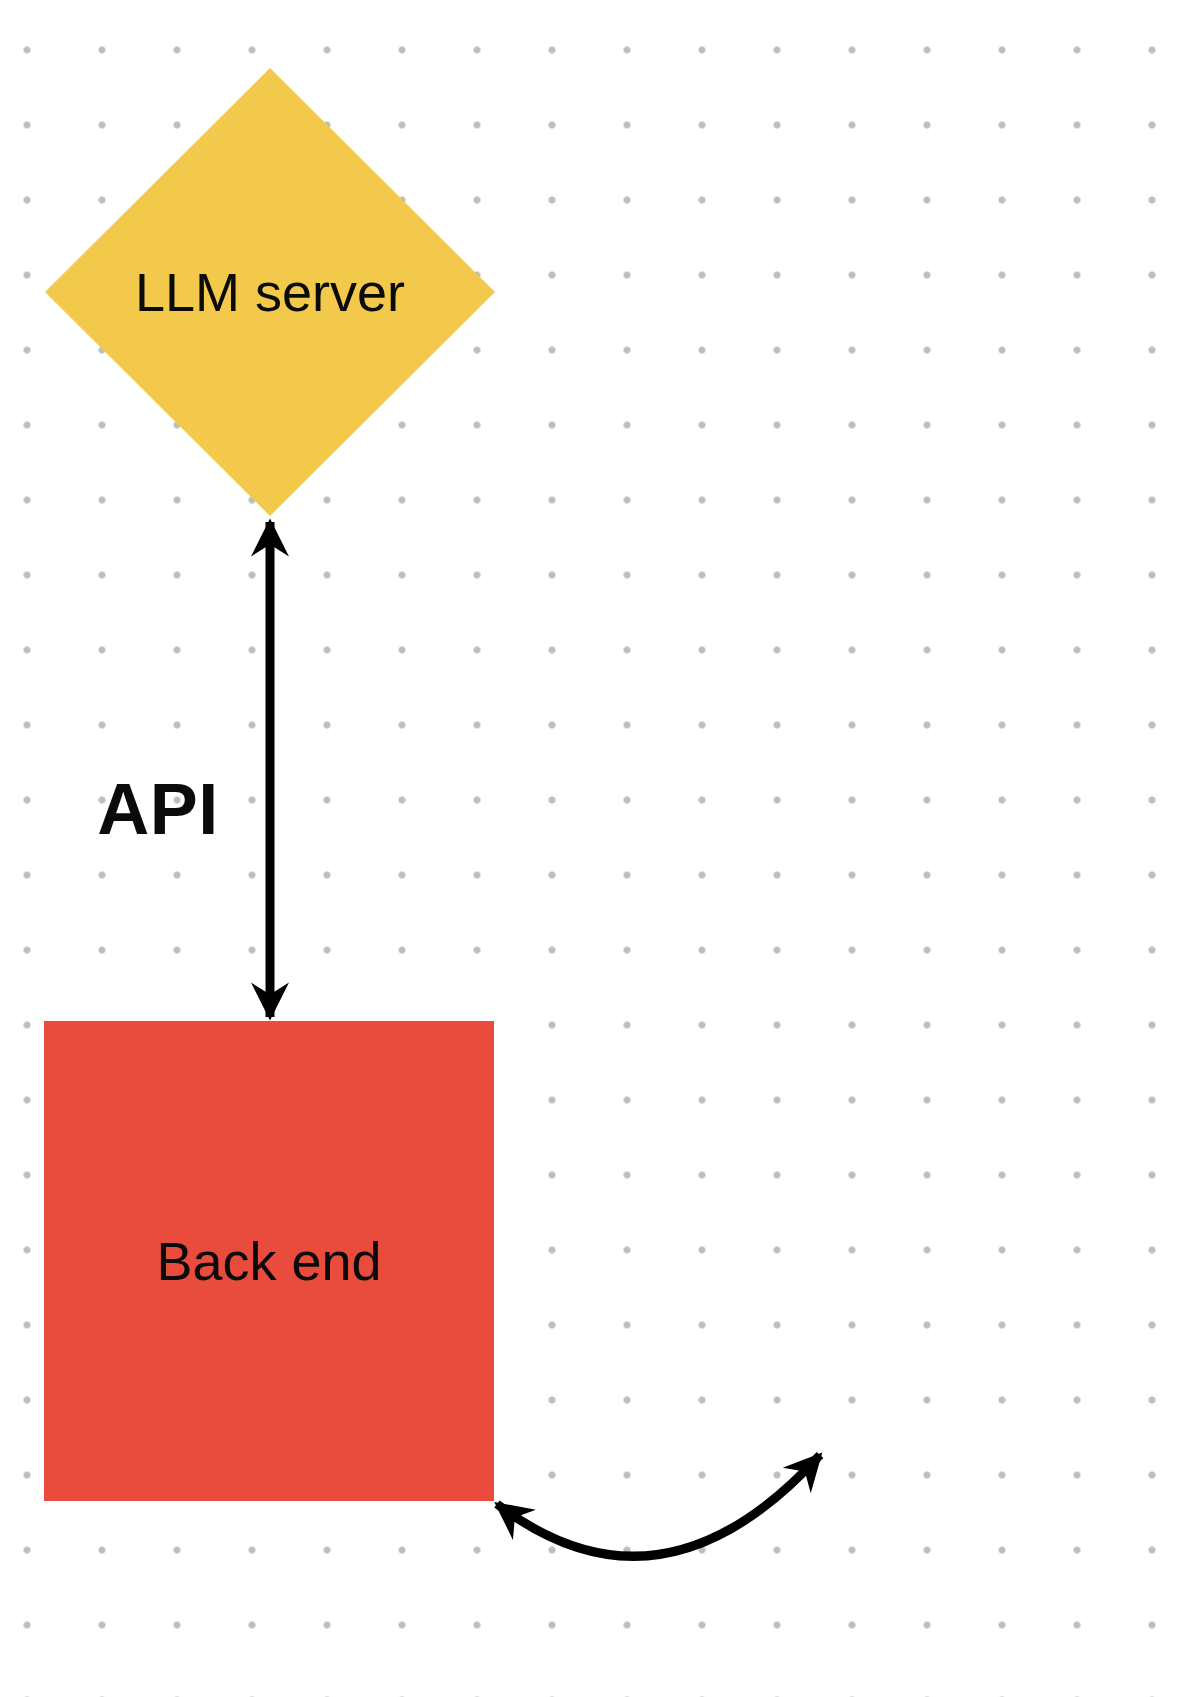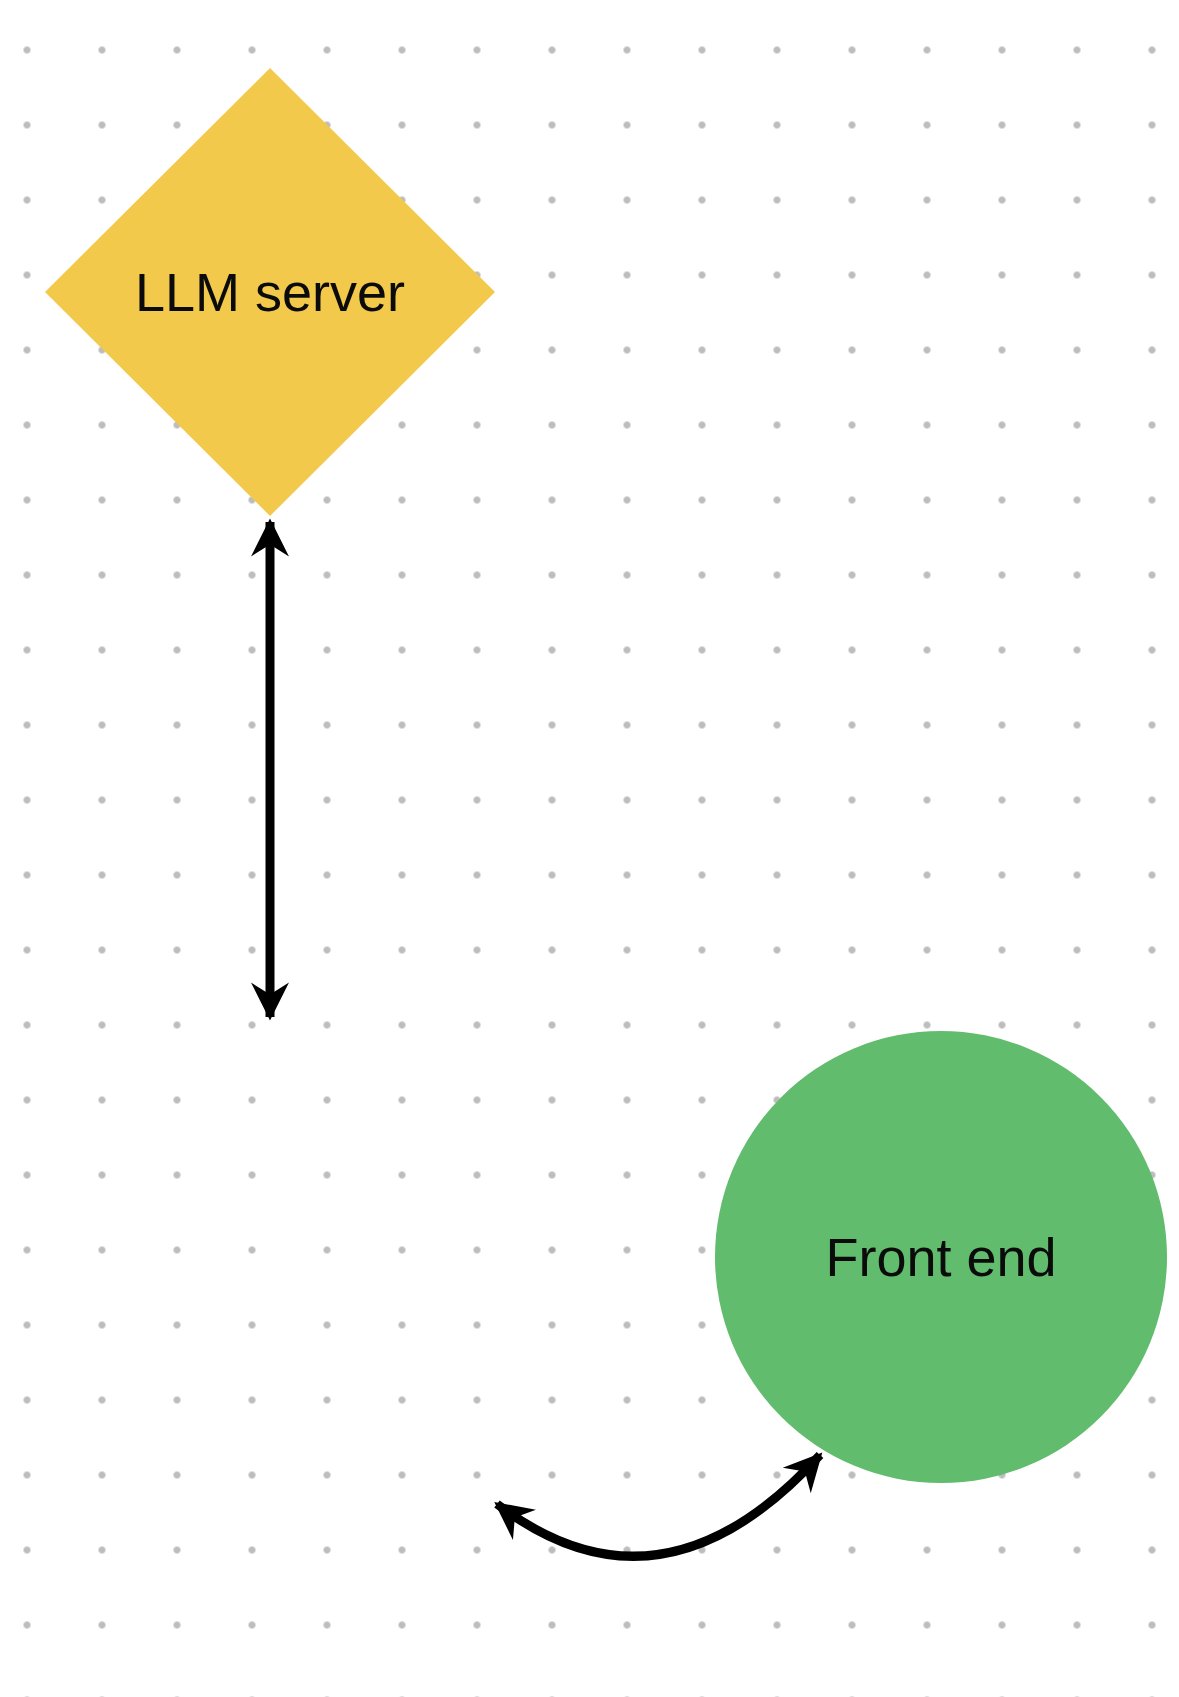--- a/index.html
+++ b/index.html
@@ -70,32 +70,33 @@
 </style>
 </head>
 <body>
 
 <div class="canvas" style="background-color: rgb(255, 255, 255);">
 
   <div class="node node-diamond" style="background-color: rgb(242, 201, 75);">
     <span class="node-label" style="color: rgb(11, 11, 11);">LLM server</span>
   </div>
 
+  <div class="node node-square" style="background-color: rgb(233, 75, 60);">
+    <span class="node-label" style="color: rgb(11, 11, 11);">Back end</span>
+  </div>
 
-  <div class="node node-circle" style="background-color: rgb(97, 188, 109);">
-    <span class="node-label" style="color: rgb(11, 11, 11);">Front end</span>
-  </div>
 
   <svg class="connector-layer" viewBox="0 0 1179 1697" xmlns="http://www.w3.org/2000/svg">
     <defs>
       <marker id="head" viewBox="0 0 12 12" refX="10.5" refY="6" markerWidth="4.6" markerHeight="4.6" markerUnits="strokeWidth" orient="auto-start-reverse">
         <path d="M 0.5 0.5 L 11.5 6 L 0.5 11.5 L 4 6 Z" style="fill: rgb(0, 0, 0);"></path>
       </marker>
     </defs>
 
     <path class="connector" d="M 270 494 L 270 989" fill="none" stroke-width="9" marker-start="url(#head)" marker-end="url(#head)" style="stroke: rgb(0, 0, 0);"></path>
 
     <path class="connector" d="M 497 1476 Q 661 1601 820 1427" fill="none" stroke-width="9" marker-start="url(#head)" marker-end="url(#head)" style="stroke: rgb(0, 0, 0);"></path>
   </svg>
 
+  <div class="connector-label label-api" style="color: rgb(11, 11, 11);">API</div>
 
 
 </div>
 
 </body></html>

